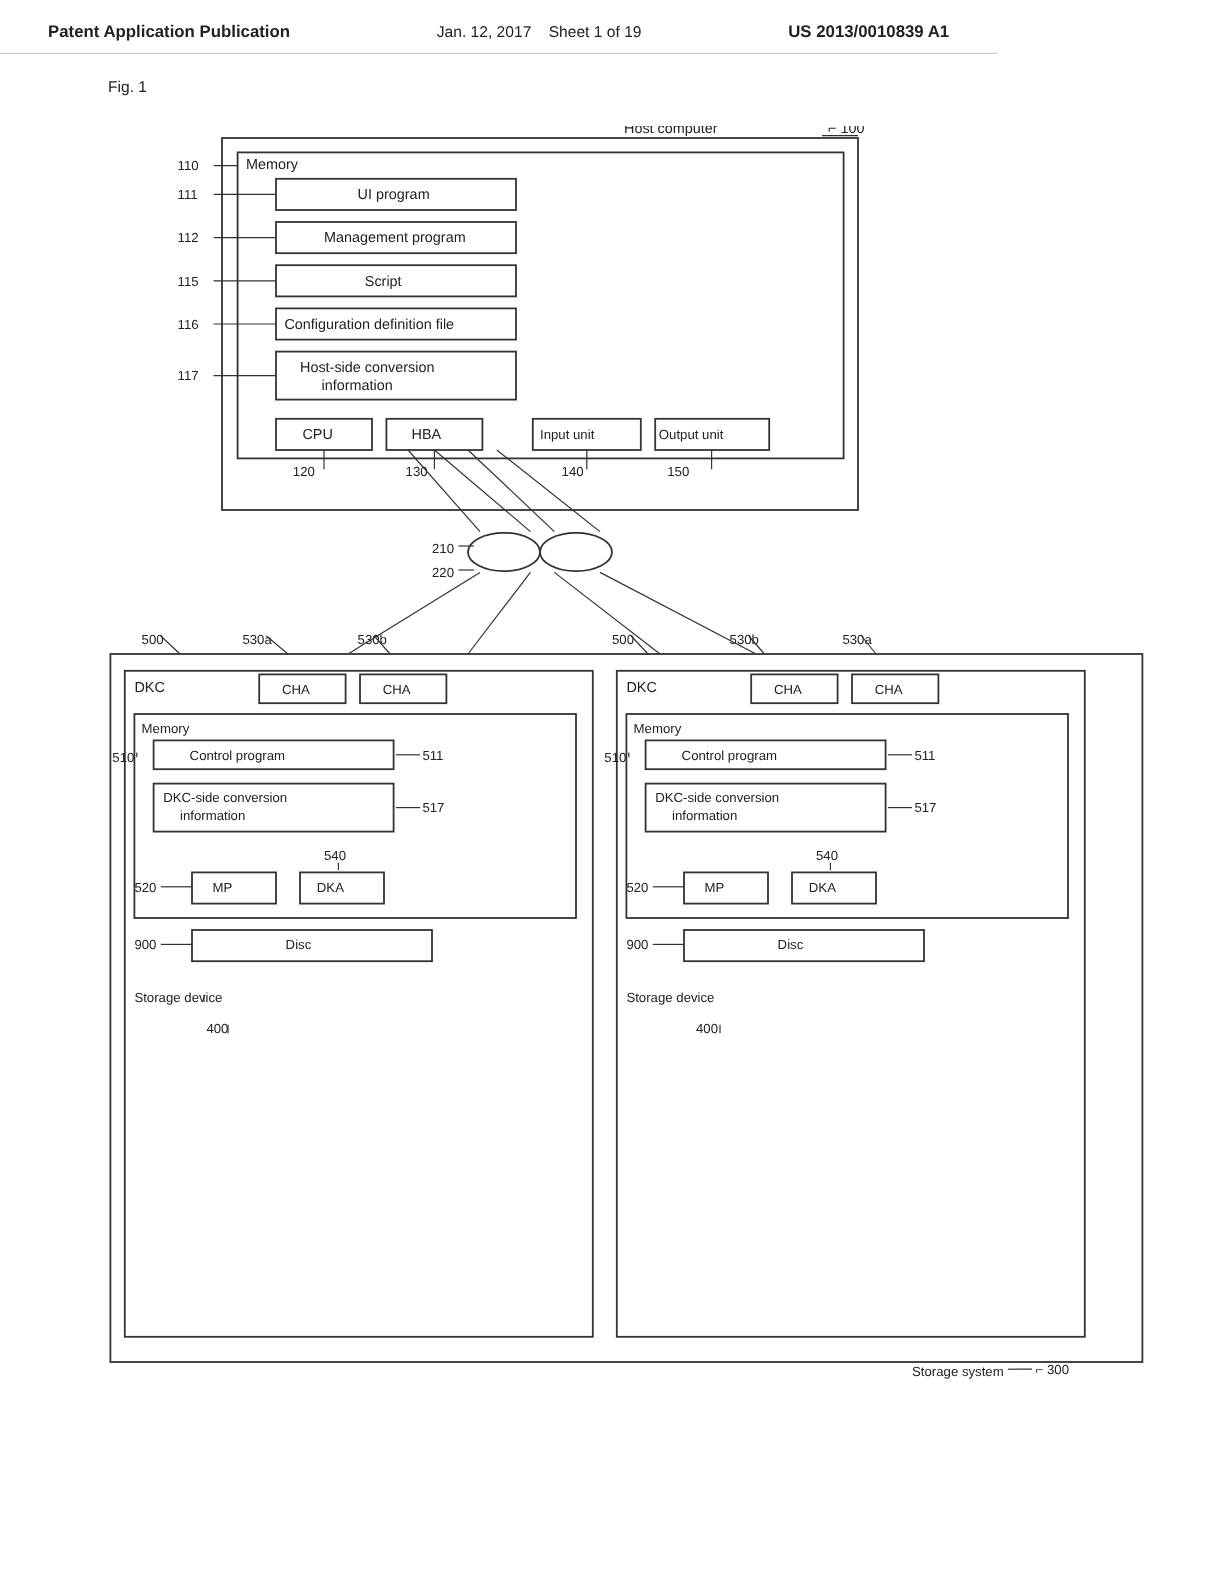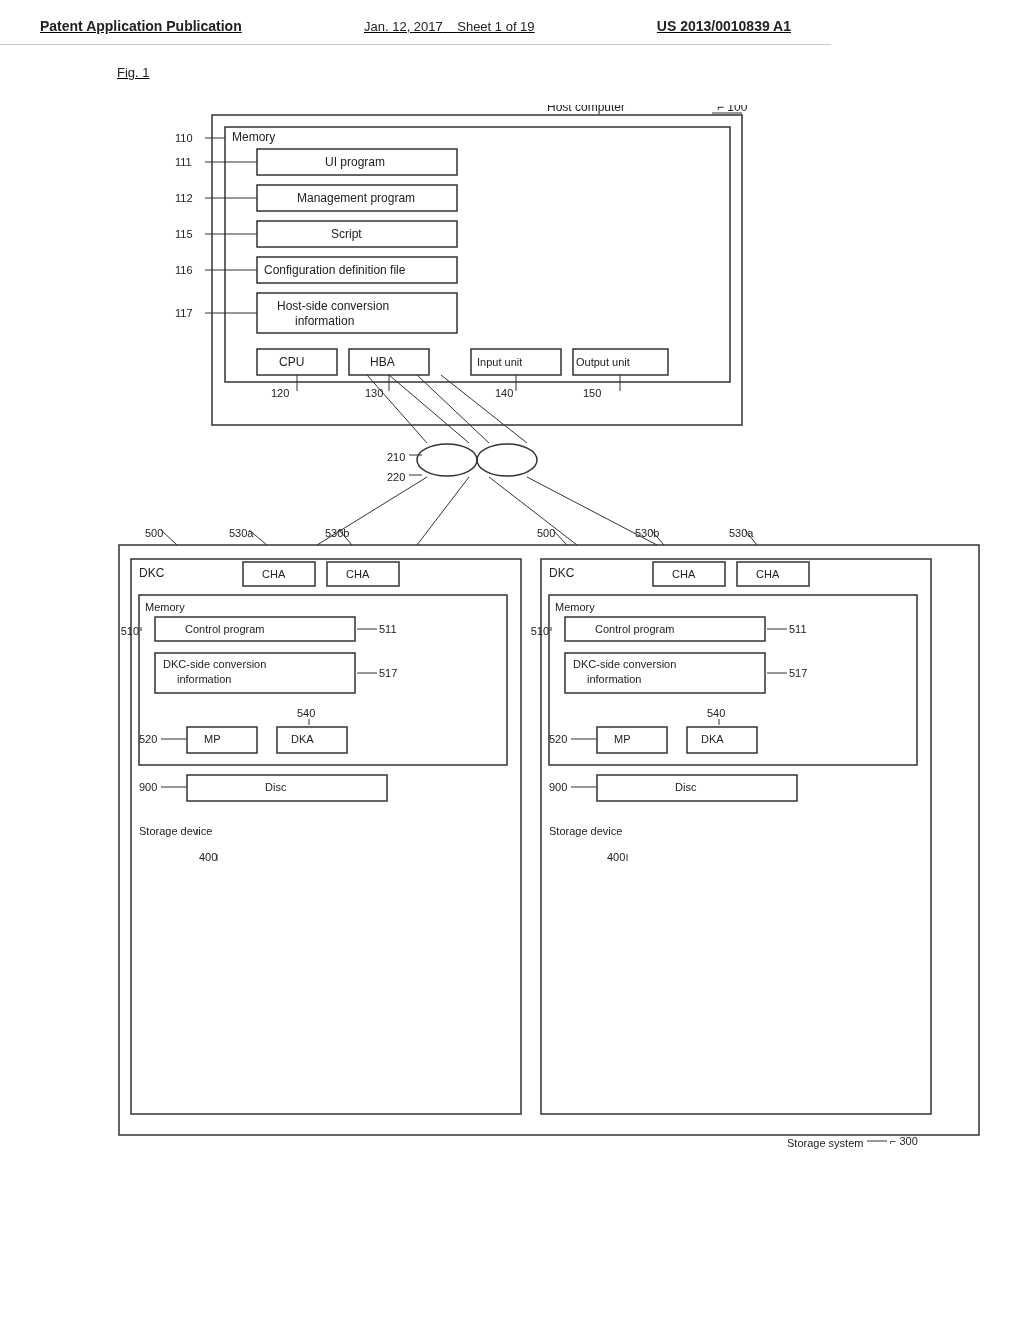--- a/index.html
+++ b/index.html
@@ -40,27 +40,25 @@
     .fig-label {
       font-size: 13px;
       color: #222;
       margin-bottom: 16px;
       margin-left: 60px;
     }
 
     .page-container {
       position: relative;
       width: 831px;
-      text-decoration: underline;
     }
 
     .diagram-container {
       position: relative;
       padding: 20px 30px 60px 30px;
-      margin-left: 27px;
     }
   </style>
 </head>
 <body>
 
 <div class="page-container">
 
   <div class="header">
     <div class="header-left">Patent Application Publication</div>
     <div class="header-center">

